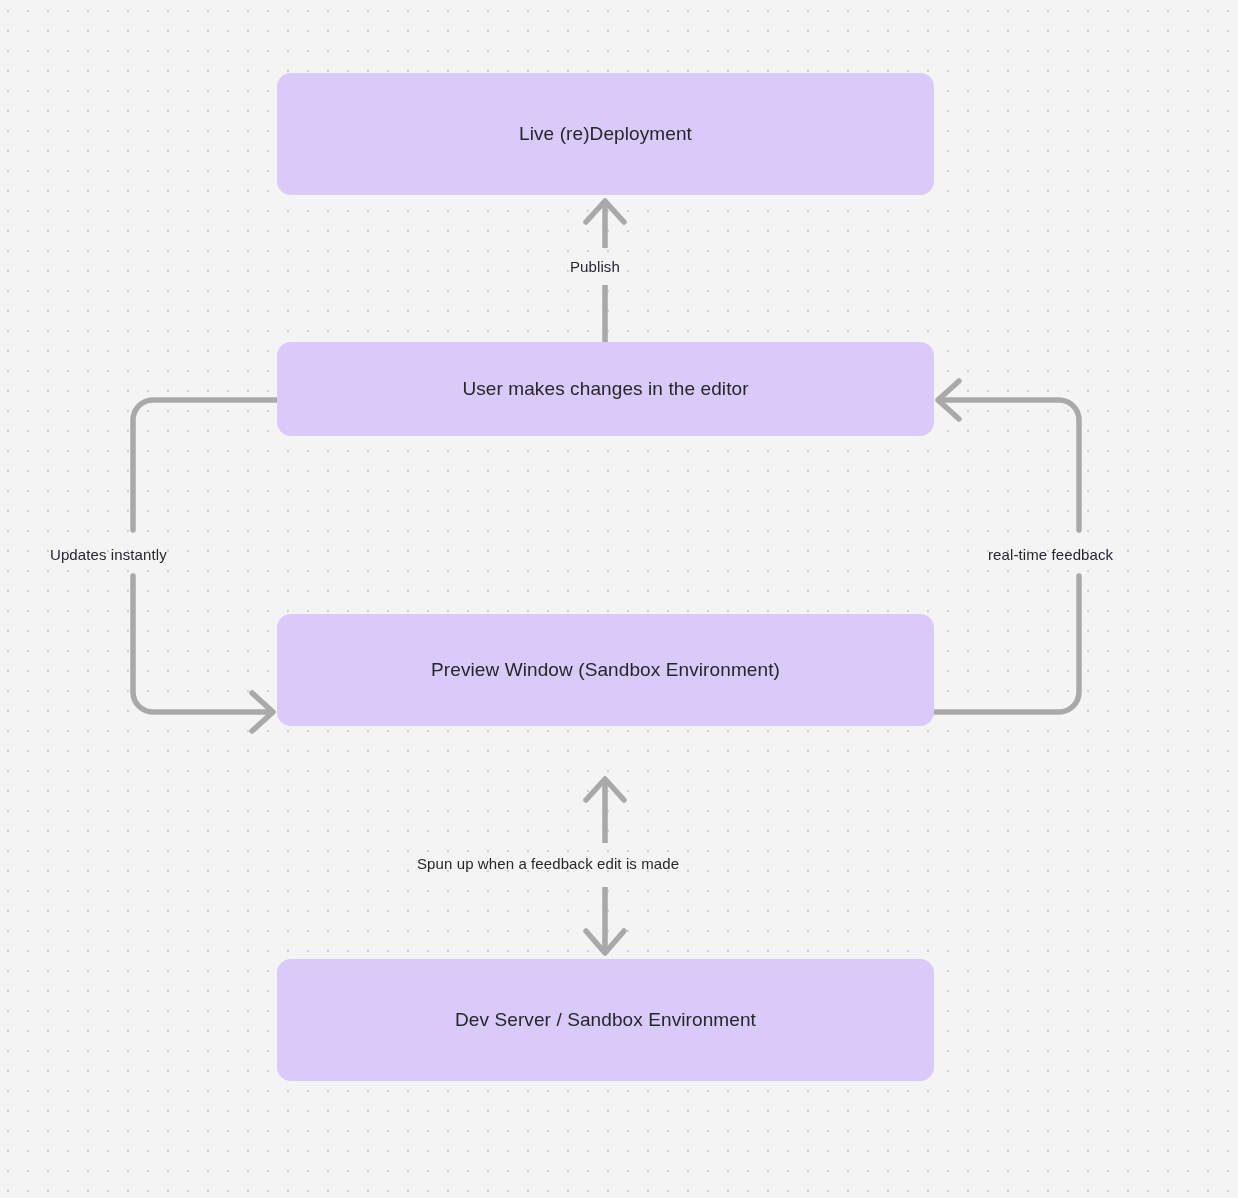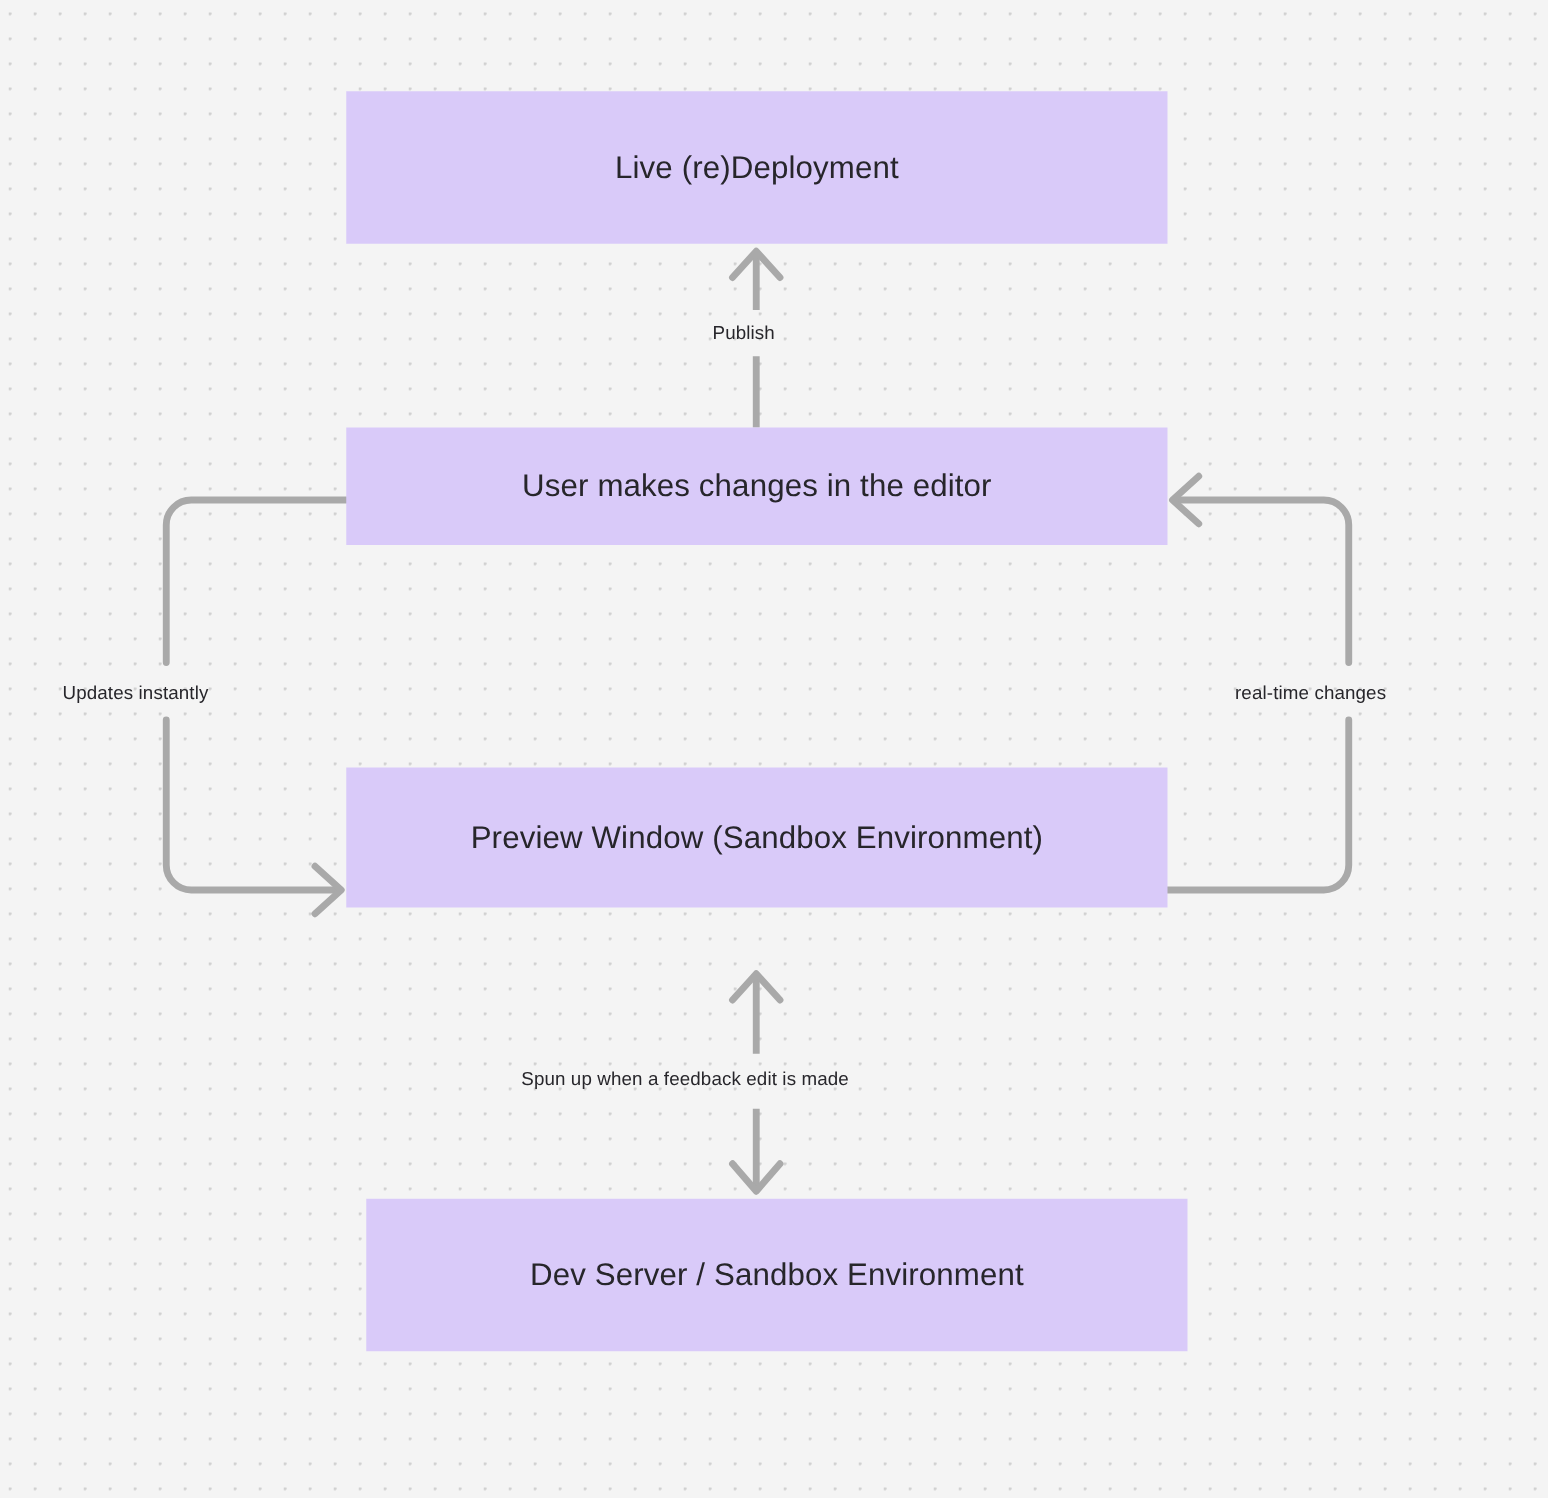--- a/index.html
+++ b/index.html
@@ -15,33 +15,33 @@
     background-image: radial-gradient(circle at 1px 1px, #d0d0d0 1.15px, transparent 1.2px);
     background-size: 20px 20px;
     background-position: 7px 10px;
     overflow: hidden;
     font-family: "Liberation Sans", sans-serif;
   }
   .node {
     position: absolute;
     box-sizing: border-box;
     background: #d9caf9;
-    border-radius: 0;
+    border-radius: 14px;
     display: flex;
     align-items: center;
     justify-content: center;
     color: #27262b;
-    font-size: 25px;
+    font-size: 19px;
     font-family: "Liberation Sans", sans-serif;
     letter-spacing: 0.1px;
   }
   #node-live      { left: 277px; top: 73px;  width: 657px; height: 122px; }
   #node-user      { left: 277px; top: 342px; width: 657px; height: 94px; }
   #node-preview   { left: 277px; top: 614px; width: 657px; height: 112px; }
-  #node-devserver { left: 293px; top: 959px; width: 657px; height: 122px; }
+  #node-devserver { left: 277px; top: 959px; width: 657px; height: 122px; }
 
   #edges {
     position: absolute;
     left: 0; top: 0;
     width: 1238px;
     height: 1198px;
     pointer-events: none;
   }
   .edge-label {
     position: absolute;
@@ -106,16 +106,16 @@
   <div class="node" id="node-preview">
     <span>Preview Window (Sandbox Environment)</span>
   </div>
 
   <div class="node" id="node-devserver">
     <span>Dev Server / Sandbox Environment</span>
   </div>
 
   <div class="edge-label" id="label-publish">Publish</div>
   <div class="edge-label" id="label-updates">Updates instantly</div>
-  <div class="edge-label" id="label-realtime">real-time changes</div>
+  <div class="edge-label" id="label-realtime">real-time feedback</div>
   <div class="edge-label" id="label-spunup">Spun up when a feedback edit is made</div>
 
 </div>
 
 </body></html>

